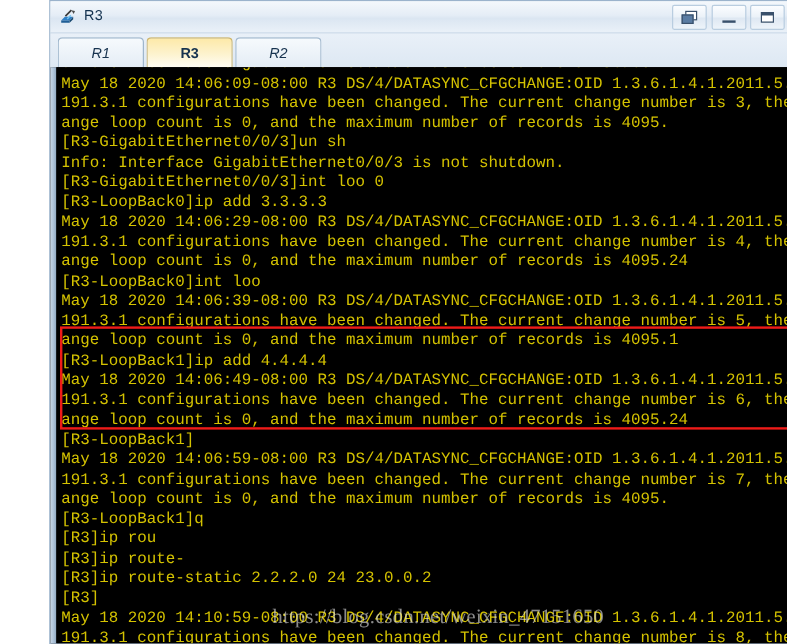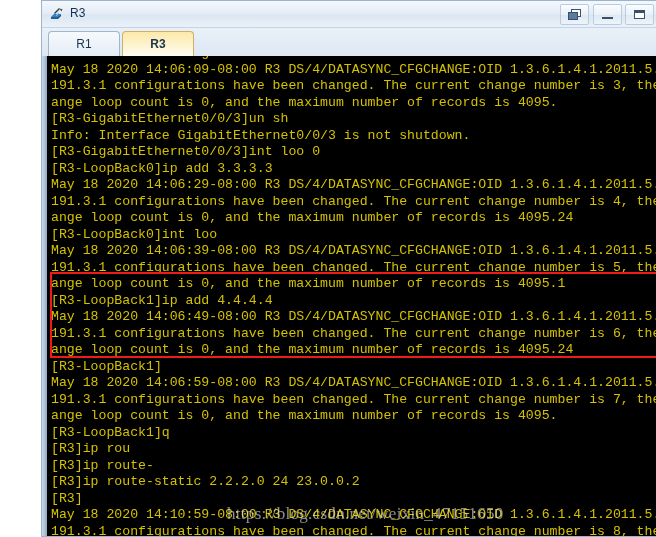--- a/index.html
+++ b/index.html
@@ -115,20 +115,21 @@
     border-radius: 4px 4px 0 0;
     font-size: 12px;
     color: #17334f;
     display: flex;
     align-items: center;
     justify-content: center;
     font-family: "Liberation Sans", sans-serif;
   }
   .tab.inactive {
     background: linear-gradient(to bottom, #f6fafd 0%, #e4ecf5 100%);
+    font-style: italic;
   }
   .tab.active {
     background: linear-gradient(to bottom, #fde9a8 0%, #fdf3cf 55%, #fffdf4 100%);
     border-color: #cbb268;
     font-weight: bold;
   }
   #tab-0 { left: 6px;  width: 72px; }
   #tab-1 { left: 80px; width: 72px; }
   #tab-2 { left: 154px;width: 72px; }
 
@@ -262,20 +263,21 @@
       <span class="glyph g-max"></span>
     </div>
     <div class="win-btn" id="btn-close">
       <span class="g-close">X</span>
     </div>
   </div>
 
   <div id="tabstrip">
     <div class="tab inactive" id="tab-0">R1</div>
     <div class="tab active" id="tab-1">R3</div>
+    <div class="tab inactive" id="tab-2">R2</div>
   </div>
 
   <div id="term-wrap">
     <div id="left-rail"></div>
     <div id="term">
       <div id="term-lines"><div class="ln">on the interface GigabitEthernet0/0/3 has entered the UP state.</div><div class="ln">May 18 2020 14:06:09-08:00 R3 DS/4/DATASYNC_CFGCHANGE:OID 1.3.6.1.4.1.2011.5.25.</div><div class="ln">191.3.1 configurations have been changed. The current change number is 3, the ch</div><div class="ln">ange loop count is 0, and the maximum number of records is 4095.</div><div class="ln">[R3-GigabitEthernet0/0/3]un sh</div><div class="ln">Info: Interface GigabitEthernet0/0/3 is not shutdown.</div><div class="ln">[R3-GigabitEthernet0/0/3]int loo 0</div><div class="ln">[R3-LoopBack0]ip add 3.3.3.3</div><div class="ln">May 18 2020 14:06:29-08:00 R3 DS/4/DATASYNC_CFGCHANGE:OID 1.3.6.1.4.1.2011.5.25.</div><div class="ln">191.3.1 configurations have been changed. The current change number is 4, the ch</div><div class="ln">ange loop count is 0, and the maximum number of records is 4095.24</div><div class="ln">[R3-LoopBack0]int loo</div><div class="ln">May 18 2020 14:06:39-08:00 R3 DS/4/DATASYNC_CFGCHANGE:OID 1.3.6.1.4.1.2011.5.25.</div><div class="ln">191.3.1 configurations have been changed. The current change number is 5, the ch</div><div class="ln">ange loop count is 0, and the maximum number of records is 4095.1</div><div class="ln">[R3-LoopBack1]ip add 4.4.4.4</div><div class="ln">May 18 2020 14:06:49-08:00 R3 DS/4/DATASYNC_CFGCHANGE:OID 1.3.6.1.4.1.2011.5.25.</div><div class="ln">191.3.1 configurations have been changed. The current change number is 6, the ch</div><div class="ln">ange loop count is 0, and the maximum number of records is 4095.24</div><div class="ln">[R3-LoopBack1]</div><div class="ln">May 18 2020 14:06:59-08:00 R3 DS/4/DATASYNC_CFGCHANGE:OID 1.3.6.1.4.1.2011.5.25.</div><div class="ln">191.3.1 configurations have been changed. The current change number is 7, the ch</div><div class="ln">ange loop count is 0, and the maximum number of records is 4095.</div><div class="ln">[R3-LoopBack1]q</div><div class="ln">[R3]ip rou</div><div class="ln">[R3]ip route-</div><div class="ln">[R3]ip route-static 2.2.2.0 24 23.0.0.2</div><div class="ln">[R3]</div><div class="ln">May 18 2020 14:10:59-08:00 R3 DS/4/DATASYNC_CFGCHANGE:OID 1.3.6.1.4.1.2011.5.25.</div><div class="ln">191.3.1 configurations have been changed. The current change number is 8, the ch</div></div>
 
       <div id="redbox"></div>
     </div>
   </div>

